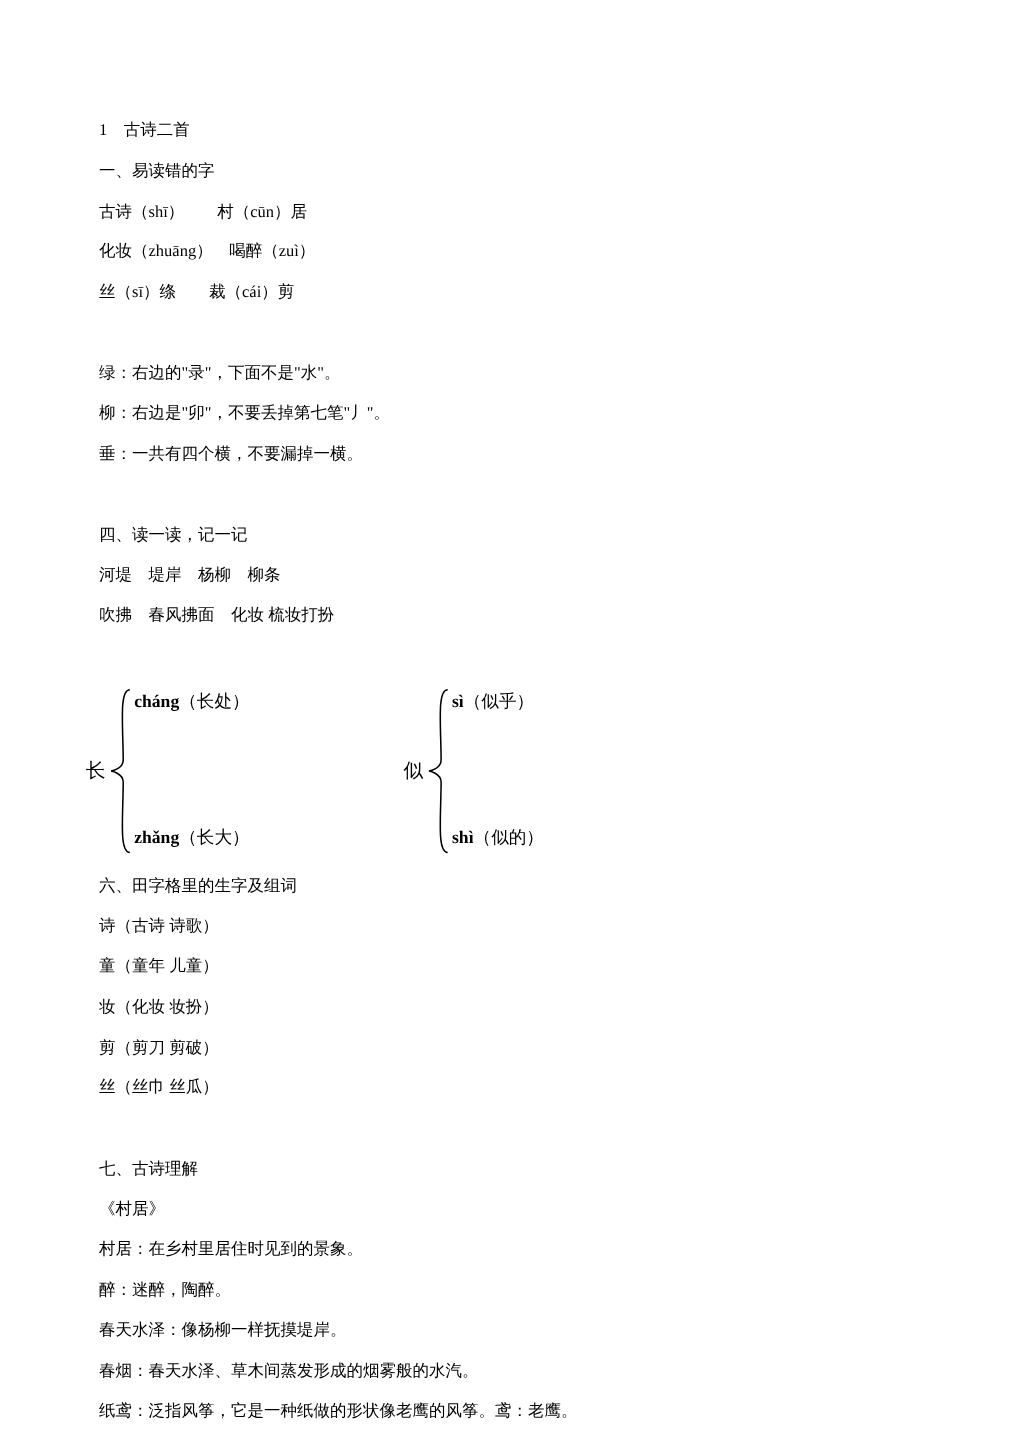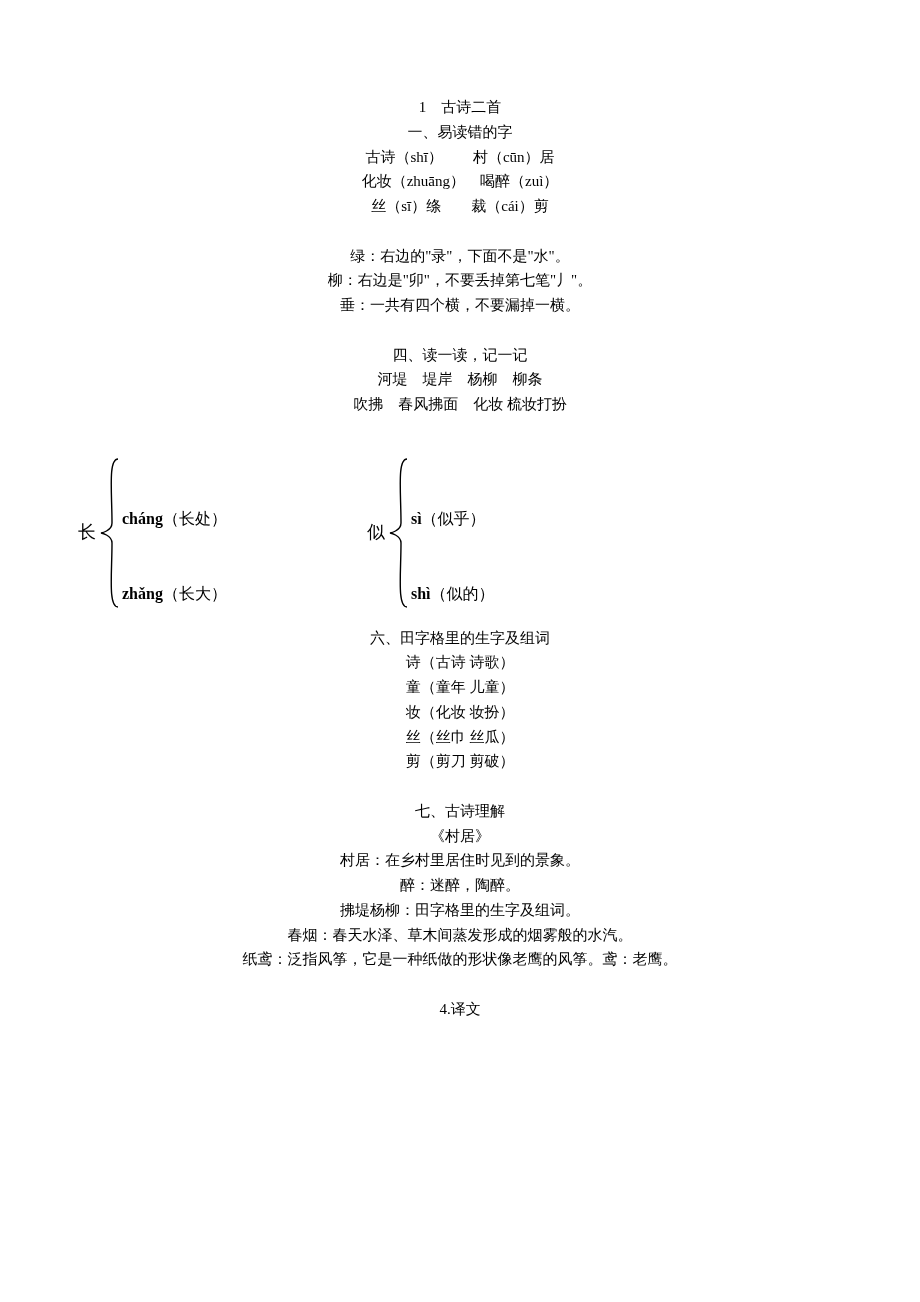--- a/index.html
+++ b/index.html
@@ -9,22 +9,21 @@
     font-family: "SimSun", "宋体", serif;
     font-size: 15px;
     color: #000000;
     line-height: 1.65;
     width: 920px;
   }
   .page {
     padding: 95px 78px 40px 78px;
   }
   .line {
-    margin: 0;
-    text-align: center;
+    margin: 12px;
   }
   .section-gap {
     height: 1.65em;
   }
   .multi-char-block {
     display: flex;
     align-items: center;
     gap: 10px;
     margin: 10px 0 12px 0;
   }
@@ -37,21 +36,20 @@
   }
   .readings {
     display: flex;
     flex-direction: column;
     justify-content: space-between;
     height: 150px;
     padding: 6px 0;
   }
   .reading-line {
     font-size: 16px;
-    margin-top: 48px;
   }
   .reading-line .pinyin {
     font-weight: bold;
   }
   .spacer {
     width: 120px;
   }
   .main-char {
     font-size: 18px;
     padding-right: 2px;
@@ -109,30 +107,30 @@
         <div class="reading-line"><span class="pinyin">shì</span><span>（似的）</span></div>
       </div>
     </div>
 
   </div>
 
   <p class="line">六、田字格里的生字及组词</p>
   <p class="line">诗（古诗 诗歌）</p>
   <p class="line">童（童年 儿童）</p>
   <p class="line">妆（化妆 妆扮）</p>
+  <p class="line">剪（剪刀 剪破）</p>
   <p class="line">丝（丝巾 丝瓜）</p>
-  <p class="line">剪（剪刀 剪破）</p>
 
   <div class="section-gap"></div>
 
   <p class="line">七、古诗理解</p>
   <p class="line">《村居》</p>
   <p class="line">村居：在乡村里居住时见到的景象。</p>
   <p class="line">醉：迷醉，陶醉。</p>
-  <p class="line">拂堤杨柳：田字格里的生字及组词。</p>
+  <p class="line">春天水泽：像杨柳一样抚摸堤岸。</p>
   <p class="line">春烟：春天水泽、草木间蒸发形成的烟雾般的水汽。</p>
   <p class="line">纸鸢：泛指风筝，它是一种纸做的形状像老鹰的风筝。鸢：老鹰。</p>
 
   <div class="section-gap"></div>
 
   <p class="line">4.译文</p>
 
 </div>
 
 </body></html>

